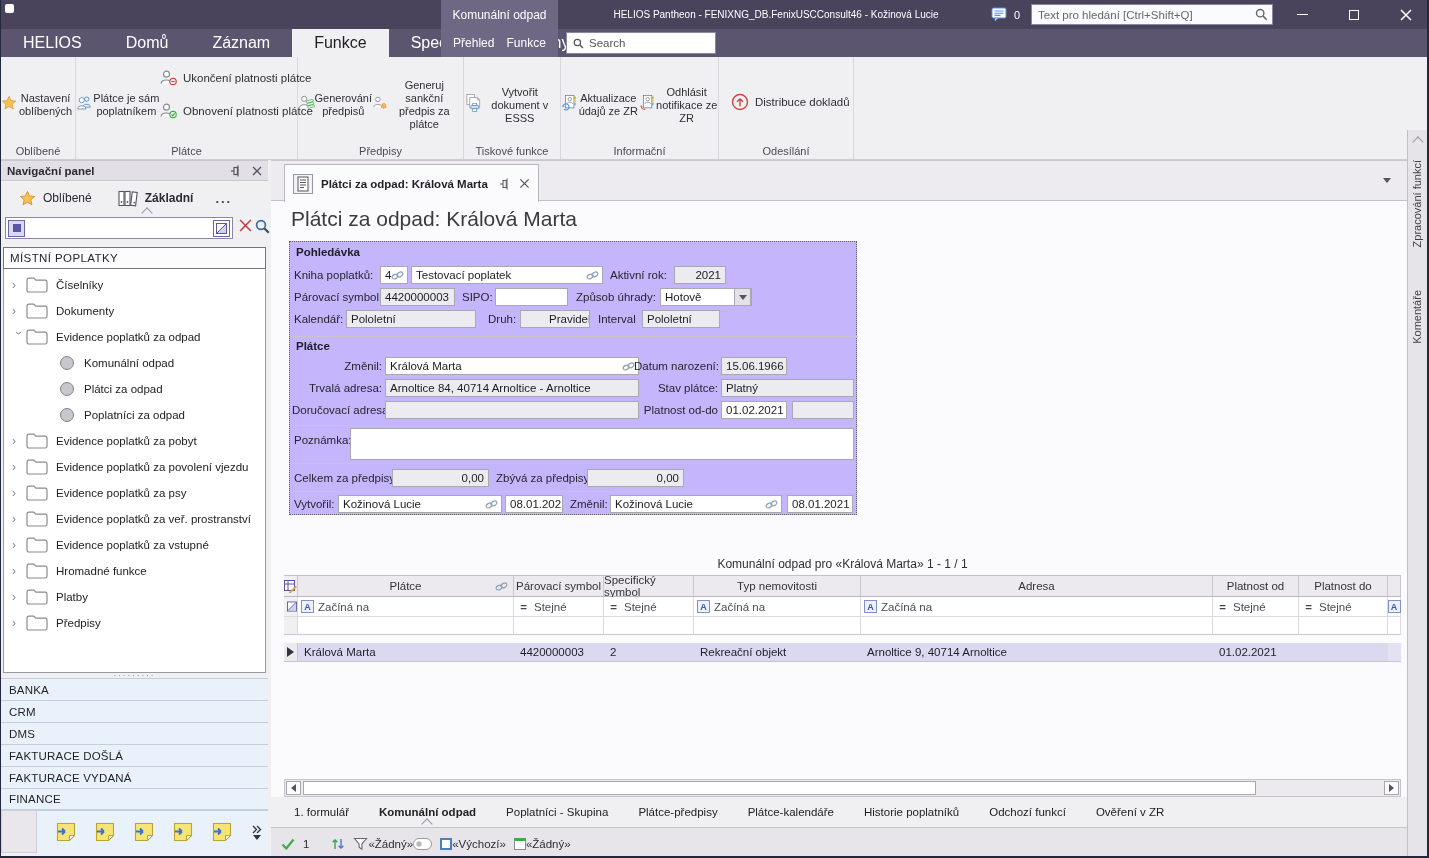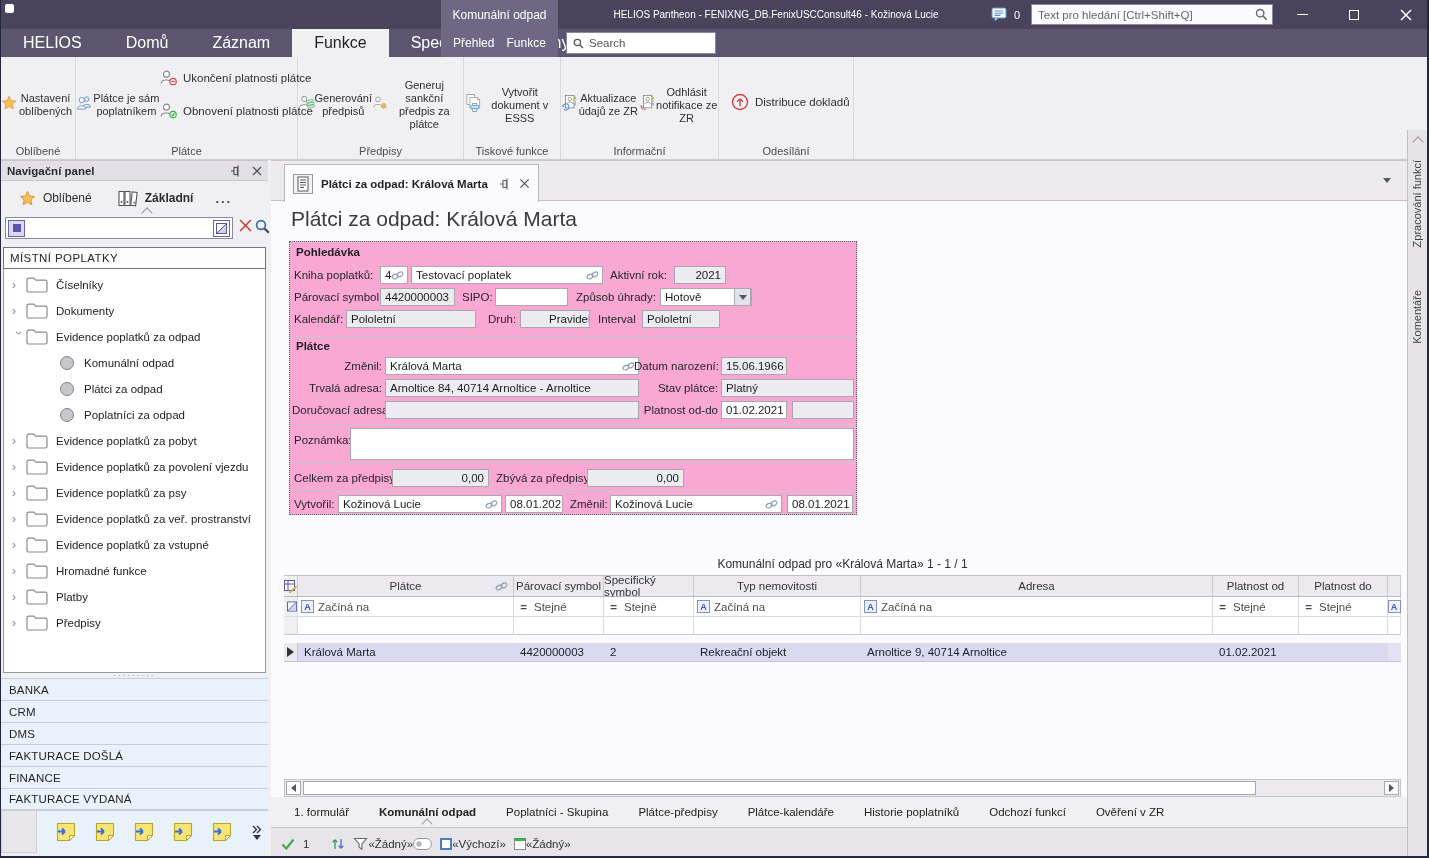--- a/index.html
+++ b/index.html
@@ -91,21 +91,21 @@
   
   .main{position:absolute;left:270px;top:160px;width:1136px;height:698px;background:#fbfafc;border-top:1px solid #c9c7cd;}
   .tabbar{position:absolute;left:0;top:0;width:1136px;height:40px;background:#edebf0;border-bottom:1px solid #c2c0c6;}
   .doctab{position:absolute;left:13px;top:3px;width:255px;height:38px;background:#fbfafc;border:1px solid #b9b7c0;border-bottom:none;
           display:flex;align-items:center;gap:8px;padding:0 8px;}
   .doctab .dtitle{font-weight:bold;font-size:11.5px;color:#1f1f26;flex:1;white-space:nowrap;}
   .tab-dd{position:absolute;left:1112px;top:17px;width:0;height:0;border-left:4px solid transparent;border-right:4px solid transparent;border-top:5px solid #55555d;}
   .page-title{position:absolute;left:20px;top:46px;font-size:21px;color:#3a3a40;}
 
   
-  .form{position:absolute;left:18px;top:80px;width:568px;height:274px;border:1px dotted #60606a;background:#f9a8d4;font-size:11.5px;}
+  .form{position:absolute;left:18px;top:80px;width:568px;height:274px;border:1px dotted #60606a;background:#c4b5fd;font-size:11.5px;}
   .legend{position:absolute;font-weight:bold;color:#1e1e24;}
   .lbl{position:absolute;height:18px;line-height:18px;color:#26262c;white-space:nowrap;}
   .lbl.r{text-align:right;}
   .fld{position:absolute;height:18px;border:1px solid #a9a7b0;background:#fff;display:flex;align-items:center;
        padding:0 4px;font-size:11.5px;color:#1c1c22;white-space:nowrap;overflow:hidden;}
   .fld.ro{background:#ecebef;}
   .fld.num{justify-content:flex-end;}
   .fld.haslink{padding-right:18px;}
   .fld .linki{position:absolute;right:3px;top:4px;}
   .hline{position:absolute;left:0;width:568px;height:1px;background:#c8c6cc;}
@@ -515,22 +515,22 @@
       </div>
     </div>
 
     <div class="sb-split">·········</div>
 
     <div class="sb-acc">
       <div class="accrow">BANKA</div>
       <div class="accrow">CRM</div>
       <div class="accrow">DMS</div>
       <div class="accrow">FAKTURACE DOŠLÁ</div>
+      <div class="accrow">FAKTURACE VYDANÁ</div>
       <div class="accrow">FINANCE</div>
-      <div class="accrow">FAKTURACE VYDANÁ</div>
     </div>
 
     <div class="sb-dock">
       <div class="dock-left"></div>
       <div class="dock-main">
         <svg width="22" height="22" viewBox="0 0 22 22">
           <path d="M2.5 2.5 h17 v12 l-5 5 h-12 z" fill="#f6e575" stroke="#b7a52f" stroke-width="1.1"></path>
           <path d="M19.5 14.5 l-5 5 v-5 z" fill="#fffdf0" stroke="#b7a52f" stroke-width="1"></path>
           <path d="M3 10.5 h7 m0 0 l-3-3 m3 3 l-3 3" stroke="#3a6fd8" stroke-width="1.8" fill="none"></path>
         </svg>

